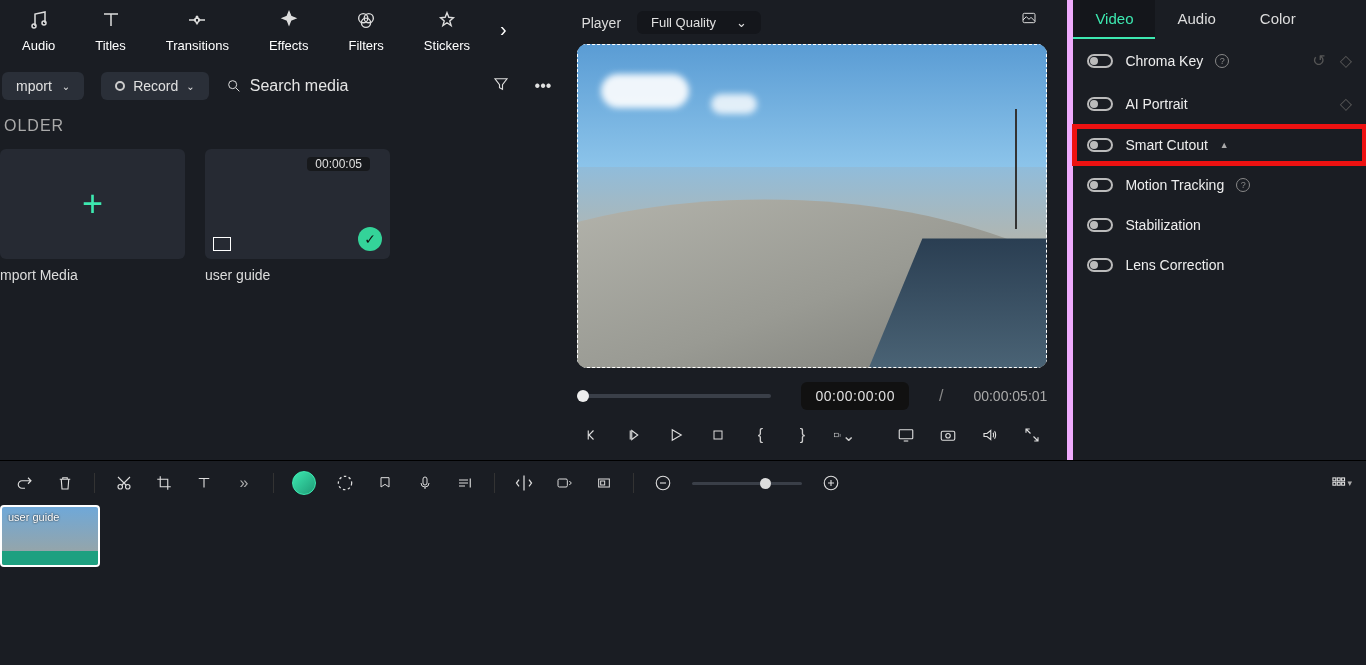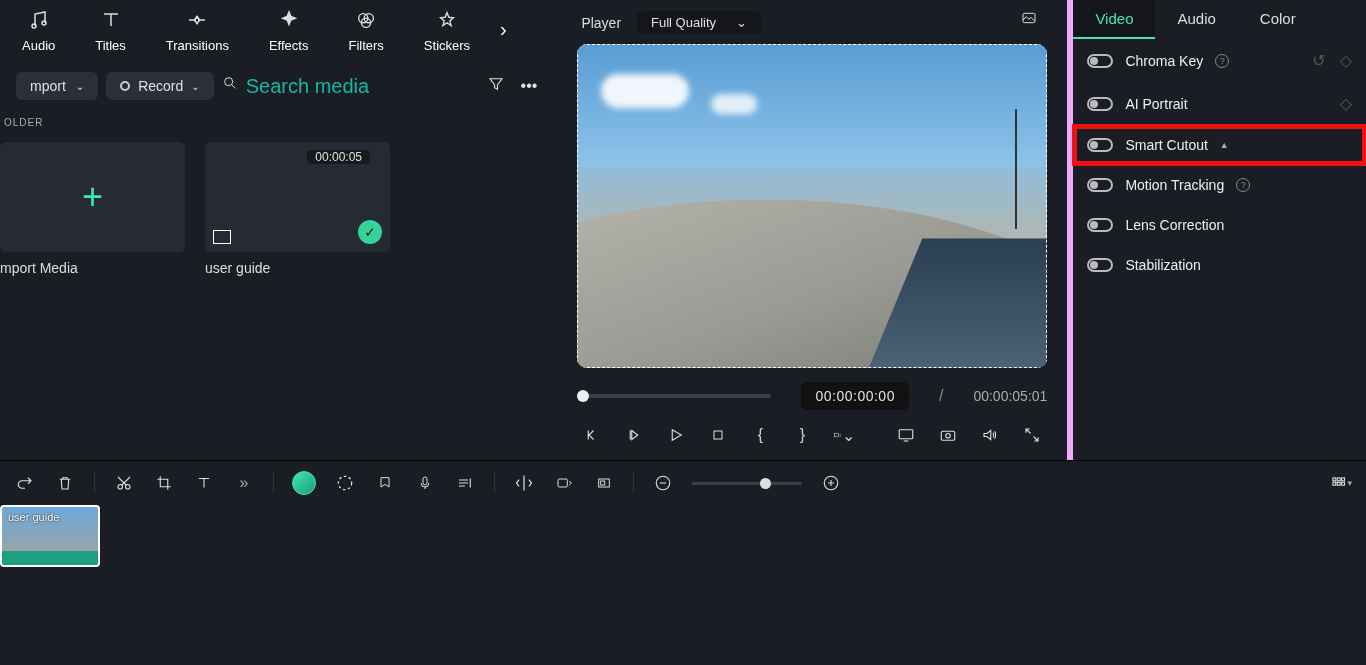--- a/index.html
+++ b/index.html
@@ -9,30 +9,30 @@
 
 
 .upper { display: flex; height: 460px; }
 .media-panel { width: 560px; display: flex; flex-direction: column; background: #1a1d23; }
 .toolbar-top { display: flex; align-items: center; padding: 2px 12px 8px; gap: 20px; }
 .tool-item { display: flex; flex-direction: column; align-items: center; gap: 4px; cursor: pointer; padding: 4px 10px; }
 .tool-item .icon { width: 28px; height: 28px; display:flex; align-items:center; justify-content:center; }
 .tool-item span.lbl { font-size: 13px; color: #fff; }
 .chevron-more { align-self: center; cursor: pointer; font-size: 20px; color: #fff; }
 
-.media-controls-row { display:flex; align-items:center; gap: 8px; padding: 6px 16px; }
+.media-controls-row { display:flex; align-items:center; gap: 17px; padding: 6px 2px; }
 .dropdown { background: #2a2f38; border-radius: 6px; padding: 6px 14px; display:flex; align-items:center; gap:10px; cursor:pointer; font-size:14px; }
 .dropdown .caret { font-size: 10px; }
 .rec-btn { display:flex; align-items:center; gap:8px; }
 .rec-dot { width:10px; height:10px; border:2px solid #ccc; border-radius:50%; }
-.search { display:flex; align-items:flex-start; gap:8px; flex:1; color:#14b8a6; font-size:20px; }
+.search { display:flex; align-items:center; gap:8px; flex:1; color:#e5e5e5; font-size:16px; }
 .search-icon { width:16px; height:16px; }
 .funnel, .more-dots { cursor:pointer; padding:4px; }
 
-.folder-label { font-size: 10px; color:#aaa; padding: 10px 4px; letter-spacing:1px; }
+.folder-label { font-size: 16px; color:#aaa; padding: 10px 4px; letter-spacing:1px; }
 .media-grid { display:flex; gap: 20px; padding: 4px 0 0 0; }
 .media-card { display:flex; flex-direction:column; gap:8px; }
 .thumb { width: 185px; height: 110px; background:#262a33; border-radius:6px; position:relative; overflow:hidden; cursor:pointer; display:flex; align-items:center; justify-content:center; }
 .thumb.import { width:185px; }
 .thumb .plus { font-size: 36px; color:#3de8b0; font-weight:200; }
 .thumb .dur-badge { position:absolute; top:8px; right:20px; background:#111a; padding:0 8px; border-radius:4px; font-size:12px; }
 .thumb .check { position:absolute; bottom:8px; right:8px; width:24px; height:24px; background:#34d399; border-radius:50%; display:flex; align-items:center; justify-content:center; color:#111; font-size:14px; }
 .thumb .film-icon { position:absolute; bottom:8px; left:8px; width:18px; height:14px; border:1px solid #fff; background:transparent; }
 .card-label { font-size:14px; color:#ddd; }
 
@@ -322,25 +322,25 @@
           <span class="rp-label">Smart Cutout</span>
           <span class="caret-up">▲</span>
         </div>
         <div class="rp-row">
           <span class="toggle"></span>
           <span class="rp-label">Motion Tracking</span>
           <span class="info-q">?</span>
         </div>
         <div class="rp-row">
           <span class="toggle"></span>
+          <span class="rp-label">Stabilization</span>
+        </div>
+        <div class="rp-row">
+          <span class="toggle"></span>
           <span class="rp-label">Lens Correction</span>
-        </div>
-        <div class="rp-row">
-          <span class="toggle"></span>
-          <span class="rp-label">Stabilization</span>
         </div>
       </div>
     </div>
   </div>
 
   <div class="lower">
     <div class="tl-toolbar">
       <span class="tl-ico">
           <svg width="18" height="18" viewBox="0 0 24 24">
             <path d="M20 9H8a5 5 0 100 10h4M16 5l4 4-4 4"></path>

